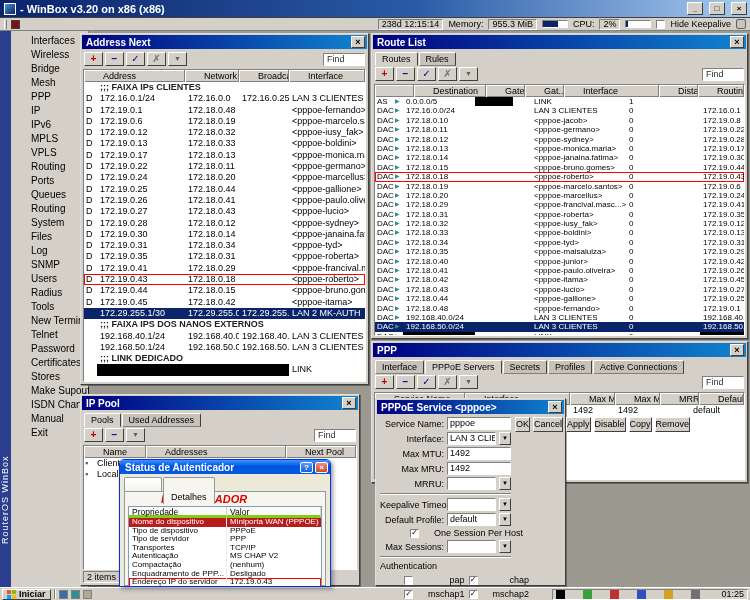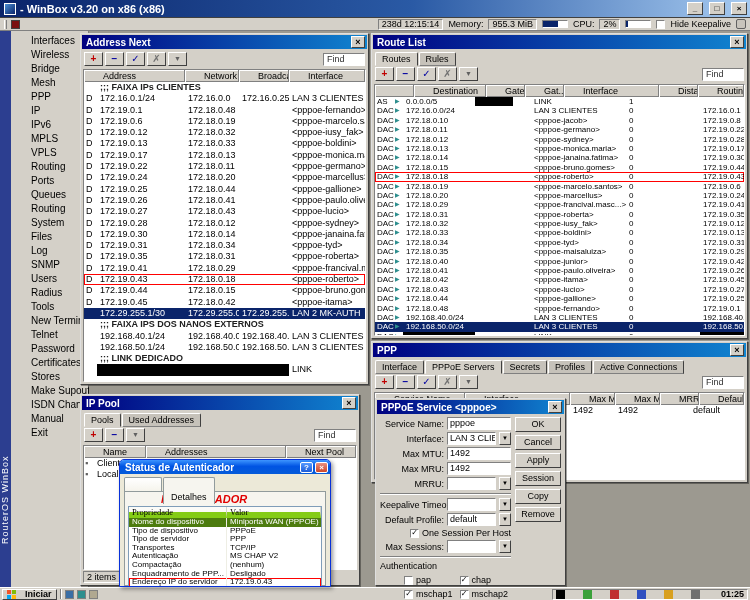--- a/index.html
+++ b/index.html
@@ -80,60 +80,60 @@
 .scell{border:1px solid;border-color:#808080 #fff #fff #808080;padding:0 3px;line-height:10px;font-size:9px;width:72px;}
 
 
 .dlg-body{position:absolute;top:16px;left:4px;right:4px;bottom:4px;display:flex;gap:4px;}
 .form{flex:1;display:flex;flex-direction:column;gap:2px;padding-top:2px;min-width:0;}
 .frow{display:flex;align-items:center;height:14px;gap:3px;}
 .flabel{width:64px;text-align:right;font-size:9px;flex-shrink:0;white-space:nowrap;}
 .finput{flex:1;height:13px;background:#fff;border:1px solid;border-color:#808080 #fff #fff #808080;font-size:9px;line-height:11px;padding:0 2px;overflow:hidden;white-space:nowrap;}
 .darr{width:12px;height:13px;background:#d4d0c8;border:1px solid;border-color:#fff #404040 #404040 #fff;font-size:6px;line-height:11px;text-align:center;flex-shrink:0;}
 .sep{height:2px;border-top:1px solid #808080;border-bottom:1px solid #fff;margin:1px 0;}
-.cbrow{display:flex;align-items:center;gap:3px;height:12px;font-size:9px;white-space:nowrap;}
+.cbrow{display:flex;align-items:center;gap:15px;height:12px;font-size:9px;white-space:nowrap;justify-content:space-between;}
 .cb{width:9px;height:9px;background:#fff;border:1px solid;border-color:#808080 #fff #fff #808080;font-size:8px;line-height:8px;text-align:center;flex-shrink:0;}
 .cb.checked::after{content:"✓";display:block;margin-top:-1px;}
 .auth-grid{display:grid;grid-template-columns:1fr 1fr;gap:2px 4px;margin-left:24px;}
-.btncol{width:46px;display:flex;flex-direction:column;gap:3px;padding-top:2px;flex-shrink:0;}
+.btncol{width:46px;display:flex;flex-direction:row;gap:3px;padding-top:2px;flex-shrink:0;}
 .btn{height:15px;background:#d4d0c8;border:1px solid;border-color:#fff #404040 #404040 #fff;font-size:9px;text-align:center;line-height:13px;}
 .sect-label{font-size:9px;height:11px;line-height:11px;}
 
 
 .xp{position:absolute;background:#ece9d8;border:1px solid #0831d9;border-radius:5px 5px 0 0;overflow:hidden;box-shadow:2px 2px 4px rgba(0,0,0,.4);}
 .xp-title{height:14px;background:linear-gradient(180deg,#3d95ff 0%,#0054e3 45%,#045bd9 100%);display:flex;align-items:center;color:#fff;font-weight:bold;font-size:10px;padding:0 2px 0 5px;}
 .xp-sp{flex:1}
 .xp-b{width:13px;height:11px;border-radius:2px;border:1px solid #fff;font-size:8px;line-height:9px;text-align:center;color:#fff;font-weight:bold;margin-left:2px;}
 .xp-help{background:linear-gradient(180deg,#569aff,#1c5cd8);}
 .xp-x{background:linear-gradient(180deg,#e89181,#cf4628);}
 .xp-tabs{display:flex;padding:3px 4px 0;gap:1px;}
 .xp-tab{padding:13px 7px;height:14px;line-height:13px;font-size:9px;background:linear-gradient(#ffffff,#ece9d8);border:1px solid #919b9c;border-bottom:none;border-radius:2px 2px 0 0;}
 .xp-tab.active{background:#f6f5ef;margin-bottom:-1px;height:15px;position:relative;z-index:2;}
 .xp-page{position:absolute;left:4px;right:4px;top:31px;bottom:0;background:#f6f5ef;border:1px solid #919b9c;}
 .xp-ann{color:#e00000;font-weight:bold;font-size:11px;padding:1px 0 1px 36px;font-style:italic;}
 .xp-list{margin:0 3px;background:#fff;border:1px solid #7f9db9;overflow:hidden;}
 .xp-hdr{display:flex;background:#fbfbf8;}
-.xp-hcell{font-size:8.5px;height:11px;line-height:11px;padding:0 3px;border-right:1px solid #d5d5c8;border-bottom:6px solid #84cc16;flex-shrink:0;font-family:Liberation Serif, serif;}
+.xp-hcell{font-size:8.5px;height:11px;line-height:11px;padding:0 3px;border-right:1px solid #d5d5c8;border-bottom:3px solid #84cc16;flex-shrink:0;}
 .xp-row{display:flex;height:8.6px;line-height:8.6px;font-size:8px;white-space:nowrap;}
 .xp-row .c{padding:0 3px;}
-.xp-row.sel{background:#4d7c0f;color:#fff;}
+.xp-row.sel{background:#b91c1c;color:#fff;}
 .xp-row.hl{box-shadow:inset 0 0 0 1px #f00;}
 .w-x1{width:98px;border-right:1px solid #eeeee4;}
 .w-x2{flex:1}
 
 
 .taskbar{position:absolute;left:0;right:0;bottom:0;height:13px;background:#d4d0c8;border-top:1px solid #fff;display:flex;align-items:center;gap:3px;padding:0 2px;}
-.start{height:11px;display:flex;align-items:center;gap:9px;padding:0 4px;background:#d4d0c8;border:1px solid;border-color:#fff #404040 #404040 #fff;font-weight:bold;font-size:9px;}
+.start{height:11px;display:flex;align-items:center;gap:3px;padding:0 4px;background:#d4d0c8;border:1px solid;border-color:#fff #404040 #404040 #fff;font-weight:bold;font-size:9px;}
 .winlogo{width:9px;height:9px;display:grid;grid-template-columns:1fr 1fr;grid-template-rows:1fr 1fr;gap:1px;}
 .winlogo i{display:block;}
 .wl1{background:#f35325}.wl2{background:#81bc06}.wl3{background:#05a6f0}.wl4{background:#ffba08}
 .ql{width:9px;height:9px;border:1px solid #808080;}
 .q1{background:#3a6ea5}.q2{background:#2e8f8f}.q3{background:#b0a890}
 .tb-div{width:2px;height:10px;border-left:1px solid #808080;border-right:1px solid #fff;}
-.tray{margin-left:auto;display:flex;align-items:center;gap:18px;border:1px solid;border-color:#808080 #fff #fff #808080;height:11px;padding:0 3px;font-weight:bold;}
+.tray{margin-left:auto;display:flex;align-items:center;gap:18px;border:1px solid;border-color:#808080 #fff #fff #808080;height:11px;padding:0 3px;}
 .ticon{width:9px;height:9px;flex-shrink:0;}
 .t1{background:#3aa13a}.t2{background:#c03030}.t3{background:#3050c0}.t4{background:#000}.t5{background:#d8a020}.t6{background:#707070}
 .clock{font-size:9px;padding-left:3px;white-space:nowrap;}
 </style>
 </head>
 <body>
 
 <div class="titlebar">
   <span class="app-icon"></span>
   <span class="t-title">- WinBox v3.20 on x86 (x86)</span>
@@ -1084,21 +1084,21 @@
         </div>
     </div>
     <div class="btncol">
 
         <span class="btn">OK</span>
 
         <span class="btn">Cancel</span>
 
         <span class="btn">Apply</span>
 
-        <span class="btn">Session</span>
+        <span class="btn">Disable</span>
 
         <span class="btn">Copy</span>
 
         <span class="btn">Remove</span>
       </div>
   </div>
 </div>
 
 <div class="xp" style="left:119px;top:459px;width:212px;height:128px;z-index:6;">
   <div class="xp-title">

